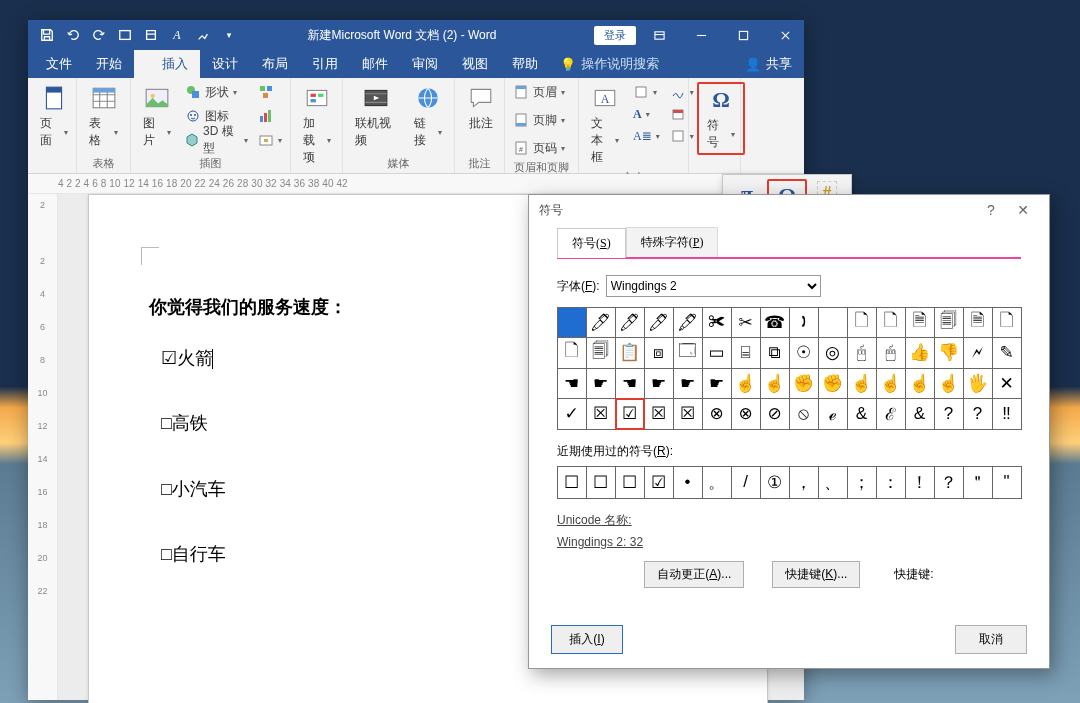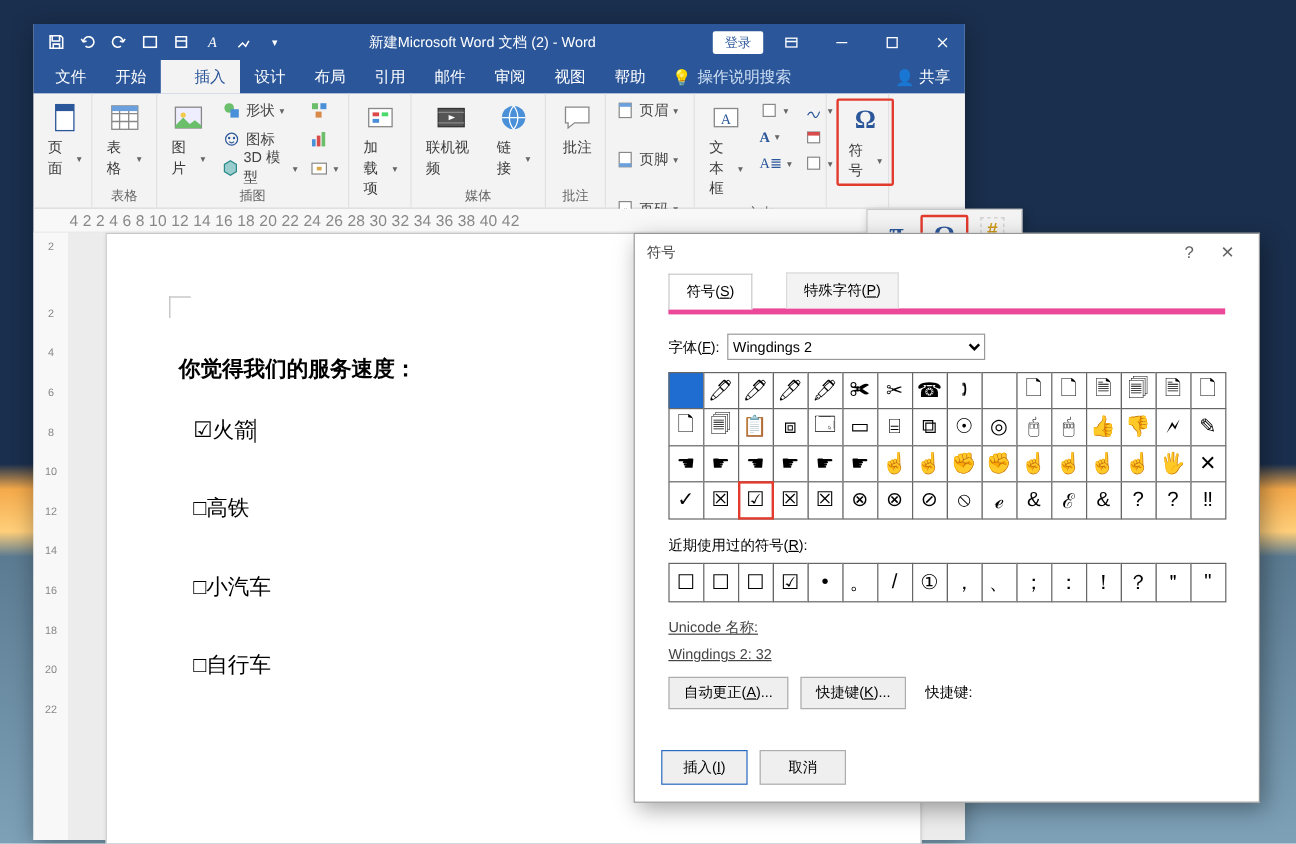--- a/index.html
+++ b/index.html
@@ -62,21 +62,21 @@
   .mini-col{ display:flex; flex-direction:column; gap:4px; }
   .mini{ display:flex; align-items:center; gap:4px; font-size:12px; color:#444; height:20px;}
   .mini .mic{ width:16px; height:16px; display:inline-flex; align-items:center; justify-content:center;}
   .mini .mic svg{ width:14px; height:14px;}
   .highlight-red{ border:2px solid #e23b2e; border-radius:2px; }
   .omega{ color:#2b579a; font-weight:700; font-size:22px; font-family:"Times New Roman",serif;}
   .pi{ color:#2b579a; font-weight:700; font-size:22px; font-family:"Times New Roman",serif;}
   .hash{ color:#d09a1a; font-weight:700; font-size:16px; border:1px dashed #ccc; padding:2px 5px;}
   
   .ruler{ height:20px; background:#f8f8f8; border-bottom:1px solid #e6e6e6;
-    display:flex; align-items:center; font-size:13px; color:#888; padding-left:30px;
+    display:flex; align-items:center; font-size:10px; color:#888; padding-left:30px;
     letter-spacing:.1px; overflow:hidden; white-space:nowrap;}
   
   .doc-area{ flex:1; background:#ececec; position:relative; display:flex;}
   .vruler{ width:30px; background:#f8f8f8; border-right:1px solid #e6e6e6;
     display:flex; flex-direction:column; align-items:center; padding-top:6px; gap:23px;
     font-size:9px; color:#888;}
   .page{ position:absolute; left:60px; top:0; width:680px; height:660px;
     background:#fff; border:1px solid #c8c8c8; box-shadow:0 1px 4px rgba(0,0,0,.1);
     padding:100px 60px 40px 60px;}
   .page-corner{ position:absolute; width:18px; height:18px; border:1px solid #bbb;}
@@ -99,41 +99,41 @@
     position:absolute; left:528px; top:194px; width:522px; height:475px;
     background:#fff; border:1px solid #969696;
     box-shadow:4px 6px 18px rgba(0,0,0,.35);
     display:flex; flex-direction:column;
   }
   .dlg-title{ height:30px; display:flex; align-items:center; padding:0 10px;
     font-size:12px; color:#444;}
   .dlg-title .sp{ flex:1;}
   .dlg-title .dlg-help,.dlg-title .dlg-close{ width:32px; text-align:center; color:#666; font-size:14px;}
   .dlg-body{ flex:1; padding:0 28px 10px 28px; display:flex; flex-direction:column;}
-  .dlg-tabs{ display:flex; border-bottom:5px solid #ec4899; margin-top:2px;}
+  .dlg-tabs{ display:flex; border-bottom:2px solid #ec4899; margin-top:2px;font-family:Liberation Serif, serif;}
   .dlg-tab{ padding:6px 14px; font-size:12px; border:1px solid #c9c9c9; border-bottom:none;
     background:#fff; position:relative; top:1px;}
-  .dlg-tab.inactive{ background:#f3f3f3; border-color:#d9d9d9; top:0;margin-left:28px;}
+  .dlg-tab.inactive{ background:#f3f3f3; border-color:#d9d9d9; top:0;}
   .font-row{ display:flex; align-items:center; gap:6px; margin:16px 0 10px;}
   .font-row select{ width:215px; height:22px; border:1px solid #999; font-size:12px; background:#fff;}
   .sym-grid{ display:grid; grid-template-columns:repeat(16,29px); grid-auto-rows:30.5px;}
   .cell{ border:1px solid #666; display:flex; align-items:center; justify-content:center;
     font-size:17px; background:#fff; margin:-0.5px; }
   .cell.selected{ background:#1f6dd0;}
   .cell.red{ outline:2px solid #e23b2e; outline-offset:-2px; z-index:2;}
   .recent-lbl{ margin-top:14px; font-size:12px;}
   .recent-grid{ display:grid; grid-template-columns:repeat(16,29px); grid-auto-rows:32px; margin-top:6px;}
   .unicode-row{ display:flex; margin-top:14px; font-size:12px; color:#444; align-items:flex-start;text-decoration:underline;}
   .unicode-left{ display:flex; flex-direction:column; gap:6px; flex:1;}
   .unicode-right{ display:flex; align-items:center; gap:6px;}
   .unicode-right input{ width:42px; height:20px; border:1px solid #999; font-size:12px; padding:0 4px;}
   .unicode-right select{ width:88px; height:20px; border:1px solid #999; font-size:12px;}
-  .btn-row{ display:flex; gap:10px; margin-top:12px; align-items:center;}
+  .btn-row{ display:flex; gap:28px; margin-top:12px; align-items:center;justify-content:center;}
   .std-btn{ border:1px solid #adadad; background:#efefef; padding:4px 12px; font-size:12px;}
-  .dlg-footer{ display:flex; justify-content:flex-start; gap:10px; padding:14px 22px; }
+  .dlg-footer{ display:flex; justify-content:space-between; gap:10px; padding:14px 22px; }
   .dlg-footer .std-btn{ width:72px; text-align:center; padding:5px 0;}
   .dlg-footer .std-btn.primary{ border:1px solid #2a6bc4;}
   .underline-hot{ text-decoration:underline;}
 </style>
 </head>
 <body>
 
 <div class="word-window">
 
   <div class="titlebar">
@@ -393,21 +393,21 @@
             </div>
         <div class="lbl">
               <span>批注</span>
             </div>
       </div>
         </div>
       <div class="grp-label">批注</div>
     </div>
     <div class="grp" style="width:74px;">
       <div class="grp-body">
-          <div class="mini-col" style="gap:21px;">
+          <div class="mini-col" style="gap:8px;">
         <div class="mini">
               <span class="mic">
                 <svg viewBox="0 0 14 14">
                   <rect x="2" y="1" width="10" height="12" fill="#fff" stroke="#888"></rect>
                   <rect x="2" y="1" width="10" height="3" fill="#6aa0de"></rect>
                 </svg>
               </span>
               <span>页眉</span> 
               <span class="caret">▾</span>
             </div>

